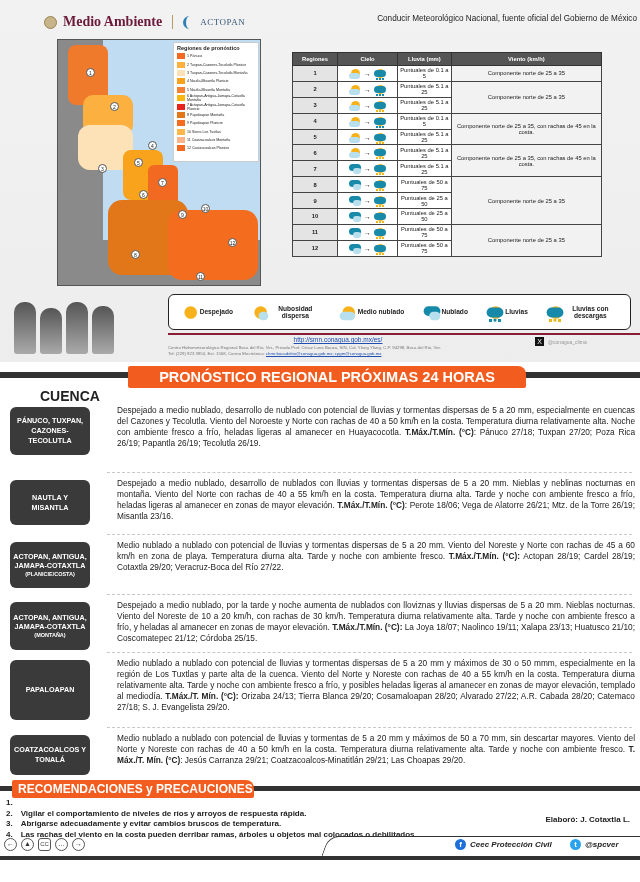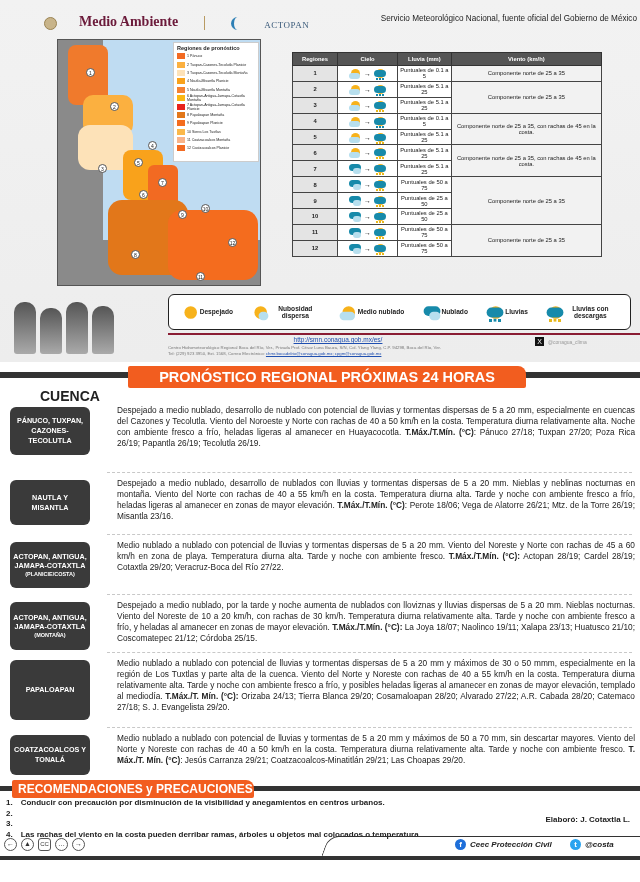--- a/index.html
+++ b/index.html
@@ -1,18 +1,18 @@
 <!DOCTYPE html>
 <html><head>
 <meta charset="utf-8">
 <style>
 *{box-sizing:border-box;margin:0;padding:0}
 body{width:640px;height:882px;background:#fff;font-family:"Liberation Sans",sans-serif;color:#222;position:relative;overflow:hidden}
 .top{position:absolute;left:0;top:0;width:640px;height:362px;background:linear-gradient(180deg,#f2f2f2,#ededed)}
-.logo{position:absolute;left:44px;top:14px;display:flex;align-items:flex-end;gap:22px}
+.logo{position:absolute;left:44px;top:14px;display:flex;align-items:center;gap:6px}
 .seal{width:13px;height:13px;border-radius:50%;background:#c8b48a;border:1px solid #9a8352}
 .ma{font-family:"Liberation Serif",serif;font-weight:bold;color:#6b1a3a;font-size:14px}
 .sep{width:1px;height:14px;background:#b89a62;margin:0 4px}
 .cona{font-size:9px;color:#3a5a7a;letter-spacing:.5px;font-family:"Liberation Serif",serif}
 .conaicon{width:11px;height:13px;border-left:3px solid #2d7fb5;border-radius:8px 0 0 8px}
 .map{position:absolute;left:57px;top:39px;width:204px;height:247px;background:#8a8a8a;border:1px solid #555;overflow:hidden}
 .map .sea{position:absolute;left:45px;top:0;width:160px;height:200px;background:#bfdcf2}
 .map .land{position:absolute;background:#f07a2c}
 .legend{position:absolute;left:115px;top:2px;width:86px;height:120px;background:#fff;border:1px solid #ccc;padding:2px 3px}
 .legend h4{font-size:5.5px;font-weight:bold;margin-bottom:1px}
@@ -150,21 +150,21 @@
     <div class="maplabel" style="left:81px;top:150px">6</div>
     <div class="maplabel" style="left:100px;top:138px">7</div>
     <div class="maplabel" style="left:73px;top:210px">8</div>
     <div class="maplabel" style="left:120px;top:170px">9</div>
     <div class="maplabel" style="left:143px;top:164px">10</div>
     <div class="maplabel" style="left:138px;top:232px">11</div>
     <div class="maplabel" style="left:170px;top:198px">12</div>
   </div>
 
   <div class="hdr">
-    <div class="t2">Servicio Meteorológico Nacional, fuente oficial del Gobierno de México</div>
+    <div class="t2">Conducir Meteorológico Nacional, fuente oficial del Gobierno de México</div>
   </div>
 
   <table class="fc">
     <thead>
       <tr>
         <th>Regiones</th>
         <th>Cielo</th>
         <th>Lluvia (mm)</th>
         <th>Viento (km/h)</th>
       </tr>
@@ -508,42 +508,43 @@
       <div class="dots" style="top: -6px; left: 97px;"></div>
     </div>
   </div>
 
 <div class="bar" style="top:786px;height:5px"></div>
 <div class="orange" style="left:12px;top:780px;width:242px;height:18px;font-size:12px;line-height:18px;padding-left:6px">RECOMENDACIONES y PRECAUCIONES</div>
 
 <div class="recs" id="recs">
     <div>
       <span>1.</span>
-      <span>Conducir con precaución por disminución de la visibilidad y anegamientos en centros urbanos.</span>
     </div>
     <div>
       <span>2.</span>
+      <span>Vigilar el comportamiento de niveles de ríos y arroyos de respuesta rápida.</span>
     </div>
     <div>
       <span>3.</span>
+      <span>Abrigarse adecuadamente y evitar cambios bruscos de temperatura.</span>
     </div>
     <div>
       <span>4.</span>
-      <span>Las rachas del viento en la costa pueden derribar ramas, árboles u objetos mal colocados o temperatura.</span>
+      <span>Las rachas del viento en la costa pueden derribar ramas, árboles u objetos mal colocados o debilitados.</span>
     </div>
   </div>
 <div class="elab">Elaboró: J. Cotaxtla L.</div>
 <div class="social"></div>
 <div class="soc" style="left:455px">
   <span class="c">f</span>
   <span>Ceec Protección Civil</span>
 </div>
 <div class="soc" style="left:570px">
   <span class="c tw">t</span>
-  <span>@costa</span>
+  <span>@spcver</span>
 </div>
 <div class="bar" style="top:856px;height:4px"></div>
 
 <div class="ctrls">
   <span>←</span>
   <span>▲</span>
   <span style="border-radius:3px;font-size:6px">CC</span>
   <span>…</span>
   <span>→</span>
 </div>

